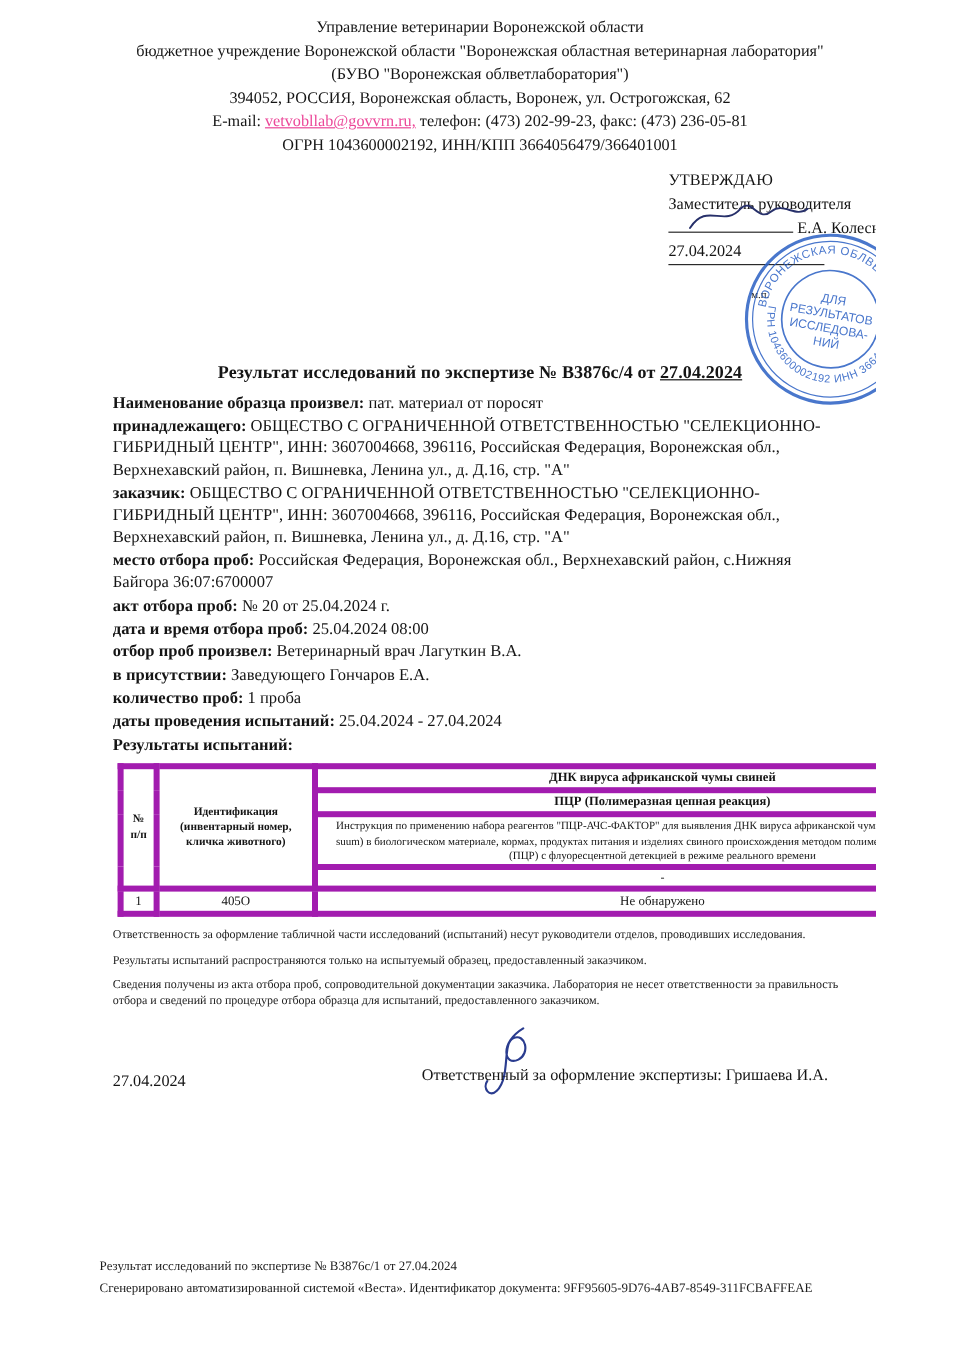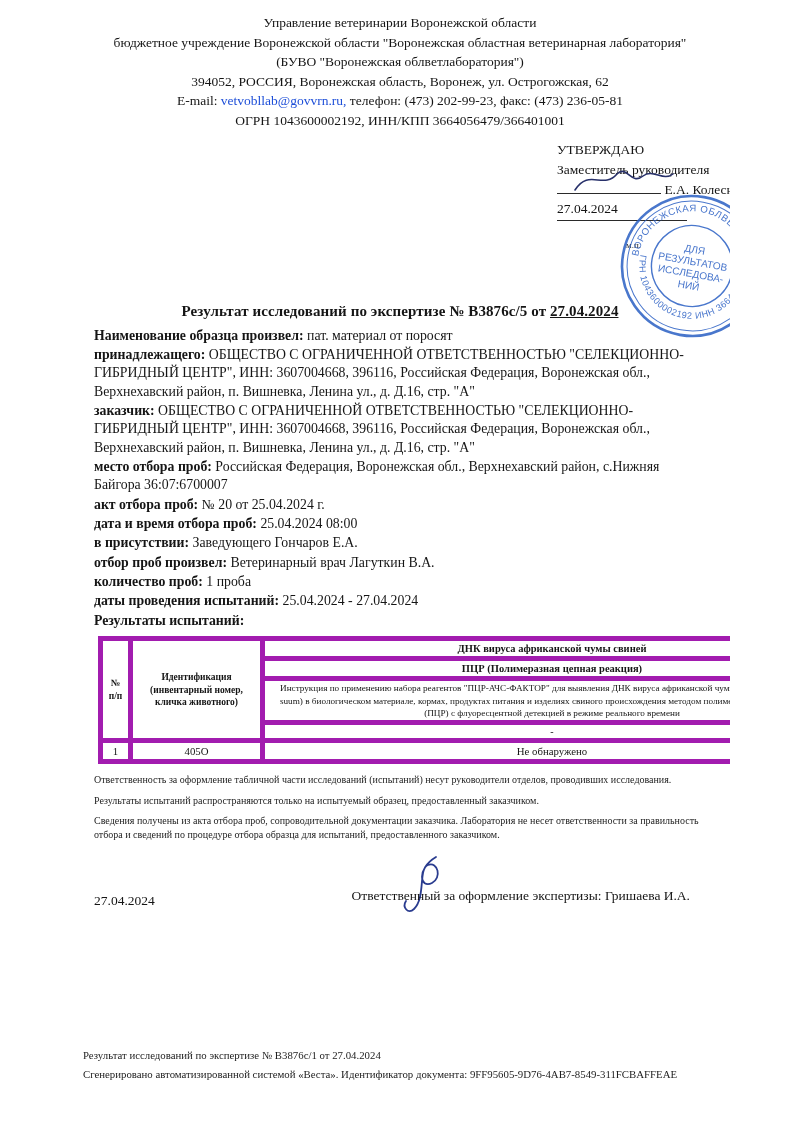--- a/index.html
+++ b/index.html
@@ -1,21 +1,21 @@
 <!DOCTYPE html>
 <html lang="ru"><head>
 <meta charset="utf-8">
 <style>
   * { margin:0; padding:0; box-sizing:border-box; }
   html,body { background:#ffffff; }
   body { font-family:"Liberation Serif", serif; }
   .page { width:660px; height:1132px; background:#fff; position:relative; color:#151515; overflow:hidden; margin:0 auto; }
 
   .header { padding-top:13px; text-align:center; font-size:13.5px; line-height:1.45; }
-  .header .email-link { color:#1d4ed8; }
+  .header .email-link { text-decoration:underline; color:#ec4899; }
 
   .handmark { position:absolute; left:682px; top:8px; width:92px; height:52px; }
 
   .approval { margin:10px 0 0 487px; font-size:13.5px; line-height:1.45; position:relative; width:300px; }
   .sig-blank { display:inline-block; width:104px; border-bottom:1px solid #2a2a2a; height:13px; vertical-align:baseline; }
   .approval-date { display:inline-block; min-width:130px; border-bottom:1px solid #2a2a2a; padding-bottom:1px; }
   .approval-sig { position:absolute; left:12px; top:24px; width:110px; height:34px; }
 
   .mp { position:absolute; left:556px; top:240px; font-size:9px; color:#222; }
 
@@ -100,32 +100,32 @@
     <text font-size="9" fill="#2f63c5" font-family="Liberation Sans, sans-serif" letter-spacing="0.5">
       <textPath href="#arcBottom" startOffset="50%" text-anchor="middle">ОГРН 1043600002192  ИНН 3664056479</textPath>
     </text>
     <text x="75" y="62" text-anchor="middle" font-size="10" fill="#2f63c5" font-family="Liberation Sans, sans-serif">ДЛЯ</text>
     <text x="75" y="74" text-anchor="middle" font-size="10" fill="#2f63c5" font-family="Liberation Sans, sans-serif">РЕЗУЛЬТАТОВ</text>
     <text x="75" y="86" text-anchor="middle" font-size="10" fill="#2f63c5" font-family="Liberation Sans, sans-serif">ИССЛЕДОВА-</text>
     <text x="75" y="98" text-anchor="middle" font-size="10" fill="#2f63c5" font-family="Liberation Sans, sans-serif">НИЙ</text>
   </svg>
 
   <div class="title">
-    <span>Результат исследований по экспертизе № В3876с/5 от </span><span class="title-date">27.04.2024</span>
+    <span>Результат исследований по экспертизе № В3876с/4 от </span><span class="title-date">27.04.2024</span>
   </div>
 
   <div class="fields">
     <div class="field-line"><span class="field-label">Наименование образца произвел:</span> <span>пат. материал от поросят</span></div>
     <div class="field-line"><span class="field-label">принадлежащего:</span> <span>ОБЩЕСТВО С ОГРАНИЧЕННОЙ ОТВЕТСТВЕННОСТЬЮ "СЕЛЕКЦИОННО-ГИБРИДНЫЙ ЦЕНТР", ИНН: 3607004668, 396116, Российская Федерация, Воронежская обл., Верхнехавский район, п. Вишневка, Ленина ул., д. Д.16, стр. "А"</span></div>
     <div class="field-line"><span class="field-label">заказчик:</span> <span>ОБЩЕСТВО С ОГРАНИЧЕННОЙ ОТВЕТСТВЕННОСТЬЮ "СЕЛЕКЦИОННО-ГИБРИДНЫЙ ЦЕНТР", ИНН: 3607004668, 396116, Российская Федерация, Воронежская обл., Верхнехавский район, п. Вишневка, Ленина ул., д. Д.16, стр. "А"</span></div>
     <div class="field-line"><span class="field-label">место отбора проб:</span> <span>Российская Федерация, Воронежская обл., Верхнехавский район, с.Нижняя Байгора 36:07:6700007</span></div>
     <div class="field-line"><span class="field-label">акт отбора проб:</span> <span>№ 20 от 25.04.2024 г.</span></div>
     <div class="field-line"><span class="field-label">дата и время отбора проб:</span> <span>25.04.2024 08:00</span></div>
+    <div class="field-line"><span class="field-label">отбор проб произвел:</span> <span>Ветеринарный врач Лагуткин В.А.</span></div>
     <div class="field-line"><span class="field-label">в присутствии:</span> <span>Заведующего Гончаров Е.А.</span></div>
-    <div class="field-line"><span class="field-label">отбор проб произвел:</span> <span>Ветеринарный врач Лагуткин В.А.</span></div>
     <div class="field-line"><span class="field-label">количество проб:</span> <span>1 проба</span></div>
     <div class="field-line"><span class="field-label">даты проведения испытаний:</span> <span>25.04.2024 - 27.04.2024</span></div>
     <div class="field-line"><span class="field-label">Результаты испытаний:</span></div>
   </div>
 
   <table class="results-table">
     <colgroup>
         <col style="width:30px">
         <col style="width:132px">
         <col>

